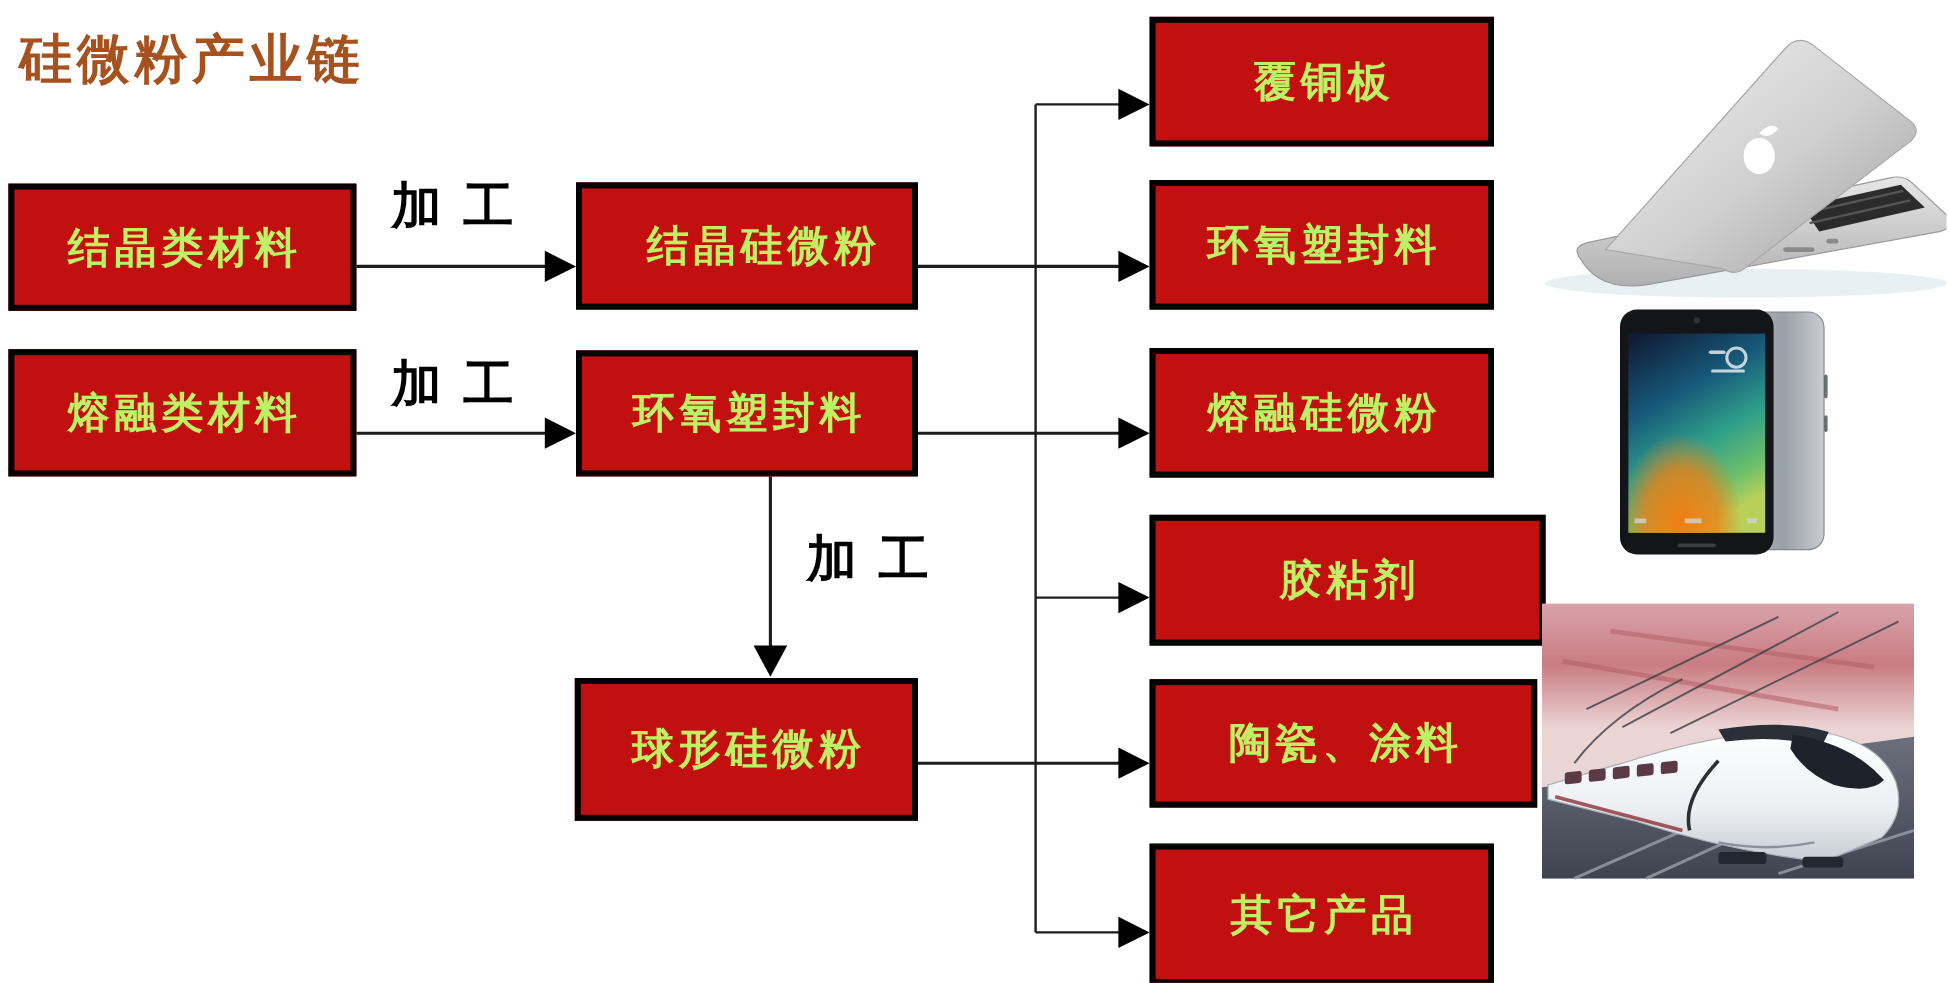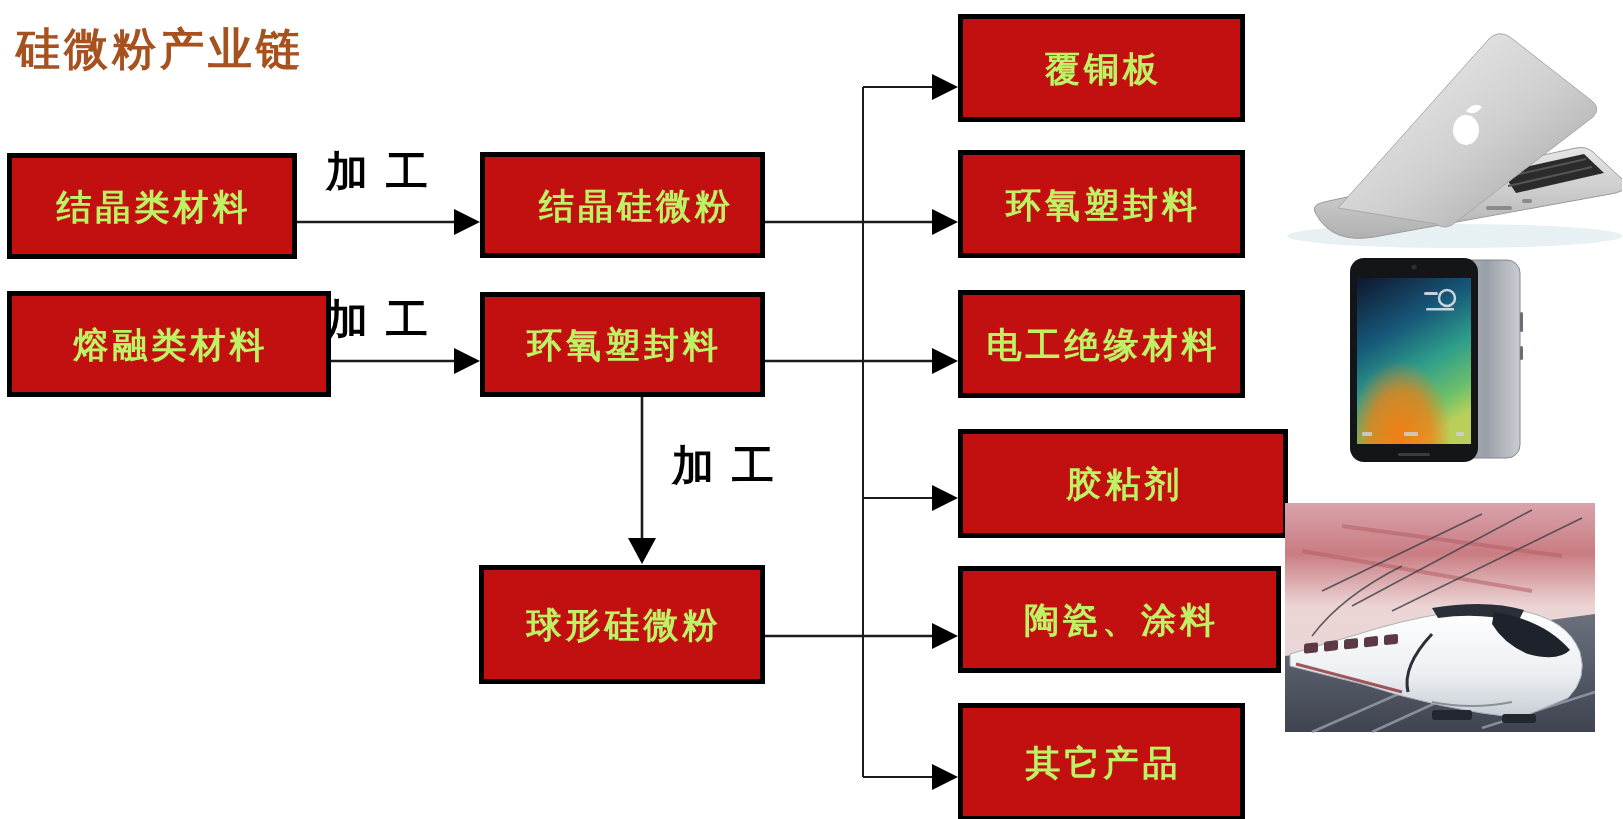--- a/index.html
+++ b/index.html
@@ -7,21 +7,21 @@
        font-family:"DejaVu Serif","Liberation Serif",serif;}
   .stage{position:absolute;inset:0;}
   .page-title{position:absolute;left:16px;top:20px;margin:0;
       font-size:44px;font-weight:bold;color:#A6511E;letter-spacing:4px;}
   .node{position:absolute;box-sizing:border-box;background:#C21010;
       border:5px solid #000;color:#bef264;display:flex;align-items:center;
       justify-content:center;font-size:35px;font-weight:bold;
       letter-spacing:4px;text-indent:4px;line-height:1;}
   
   .n-a{left:7px;  top:153px; width:290px; height:106px;}
-  .n-b{left:7px;  top:291px; width:324px; height:106px;}
+  .n-b{left:7px;  top:291px; width:290px; height:106px;}
   
   .n-c{left:480px; top:152px; width:285px; height:106px;padding-left:24px;}
   .n-d{left:480px; top:292px; width:285px; height:105px;}
   .n-e{left:479px; top:565px; width:286px; height:119px;}
   
   .n-r1{left:958px; top:14px;  width:287px; height:108px;}
   .n-r2{left:958px; top:150px; width:287px; height:108px;}
   .n-r3{left:958px; top:290px; width:287px; height:108px;}
   .n-r4{left:958px; top:429px; width:330px; height:109px;}
   .n-r5{left:958px; top:566px; width:323px; height:107px;}
@@ -74,21 +74,21 @@
 
   <div class="node n-a">结晶类材料</div>
   <div class="node n-b">熔融类材料</div>
 
   <div class="node n-c">结晶硅微粉</div>
   <div class="node n-d">环氧塑封料</div>
   <div class="node n-e">球形硅微粉</div>
 
   <div class="node n-r1">覆铜板</div>
   <div class="node n-r2">环氧塑封料</div>
-  <div class="node n-r3">电工绝缘材料</div>
+  <div class="node n-r3">熔融硅微粉</div>
   <div class="node n-r4">胶粘剂</div>
   <div class="node n-r5">陶瓷、涂料</div>
   <div class="node n-r6">其它产品</div>
 
   <div class="jiagong jg-1">加工</div>
   <div class="jiagong jg-2">加工</div>
   <div class="jiagong jg-3">加工</div>
 
   <svg class="illus il-laptop" width="372" height="245" viewBox="0 0 372 245">
     <defs>

